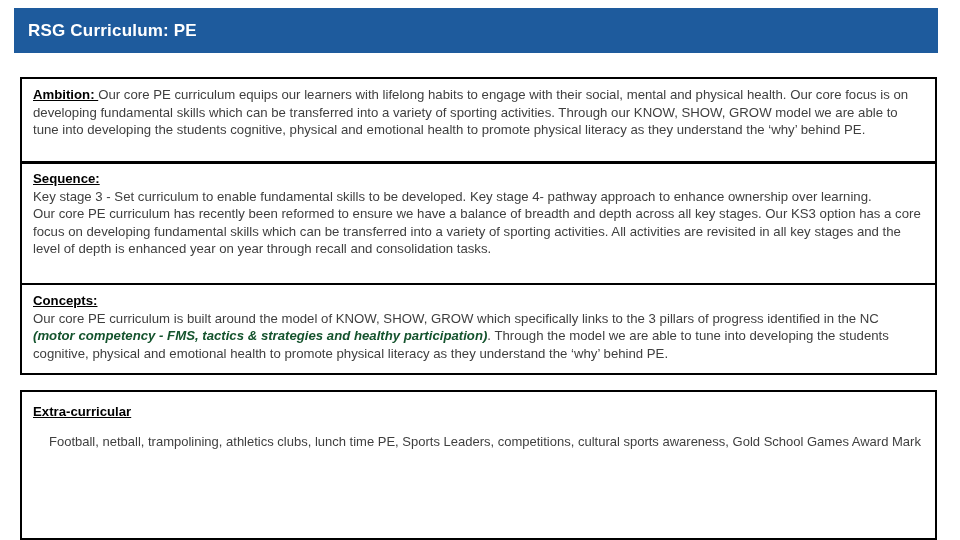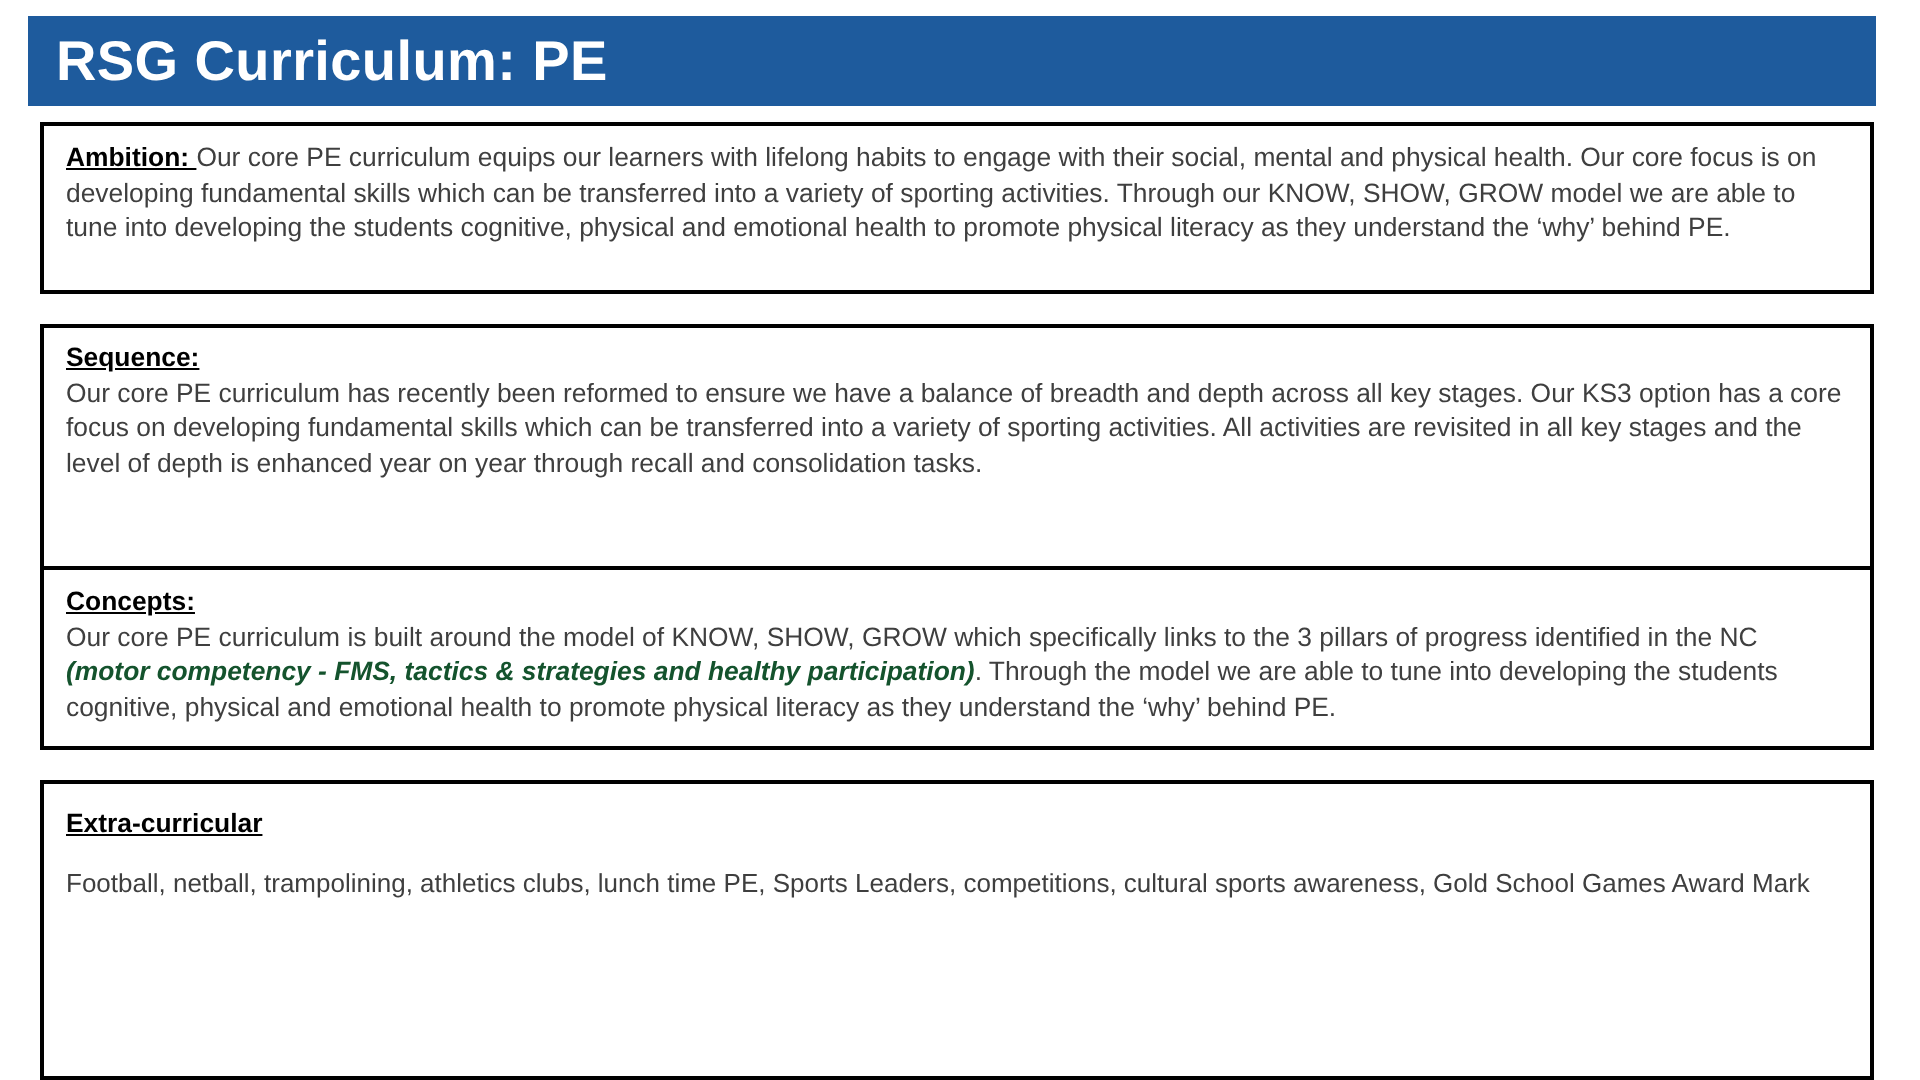--- a/index.html
+++ b/index.html
@@ -13,37 +13,37 @@
   .banner {
     position: absolute;
     left: 14px; top: 8px;
     width: 924px; height: 45px;
     background: #1e5b9d;
     display: flex;
     align-items: center;
   }
   .banner-title {
     color: #ffffff;
-    font-size: 28px;
+    font-size: 17px;
     font-weight: 700;
     padding-left: 14px;
     letter-spacing: 0.2px;
   }
   .box {
     position: absolute;
     left: 20px;
     width: 917px;
     border: 2px solid #000000;
     box-sizing: border-box;
     background: #ffffff;
     font-size: 13.2px;
     line-height: 17.5px;
     color: #3f3f3f;
   }
-  .box-ambition { top: 61px;  height: 86px;  padding: 7px 11px; }
+  .box-ambition { top: 77px;  height: 86px;  padding: 7px 11px; }
   .box-sequence { top: 162px; height: 135px; padding: 6px 11px; }
   .box-concepts { top: 283px; height: 92px;  padding: 7px 11px; }
   .box-extra    { top: 390px; height: 150px; padding: 11px 11px; }
   .heading {
     font-weight: 700;
     text-decoration: underline;
     color: #000000;
   }
   .heading-inline {
     font-weight: 700;
@@ -53,35 +53,37 @@
   .em-bold-italic {
     font-weight: 700;
     font-style: italic;
     color: #14532d;
   }
   .para { margin: 0; }
   .extra-body {
     margin-top: 12px;
     white-space: nowrap;
     font-size: 13px;
+    margin-left: 16px;
   }
 </style>
 </head>
 <body>
 
 <div class="banner" style="background: rgb(30, 91, 157);">
   <div class="banner-title" style="color: rgb(255, 255, 255);">RSG Curriculum: PE</div>
 </div>
 
 <div class="box box-ambition">
   <p class="para"><span class="heading-inline">Ambition: </span><span>Our core PE curriculum equips our learners with lifelong habits to engage with their social, mental and physical health. Our core focus is on developing fundamental skills which can be transferred into a variety of sporting activities. Through our KNOW, SHOW, GROW model we are able to tune into developing the students cognitive, physical and emotional health to promote physical literacy as they understand the ‘why’ behind PE.</span></p>
 </div>
 
 <div class="box box-sequence">
   <div class="heading">Sequence:</div>
+  <div class="para">Key stage 3 - Set curriculum to enable fundamental skills to be developed. Key stage 4- pathway approach to enhance ownership over learning.</div>
   <div class="para">Our core PE curriculum has recently been reformed to ensure we have a balance of breadth and depth across all key stages. Our KS3 option has a core focus on developing fundamental skills which can be transferred into a variety of sporting activities. All activities are revisited in all key stages and the level of depth is enhanced year on year through recall and consolidation tasks.</div>
 </div>
 
 <div class="box box-concepts">
   <div class="heading">Concepts:</div>
   <p class="para"><span>Our core PE curriculum is built around the model of KNOW, SHOW, GROW which specifically links to the 3 pillars of progress identified in the NC </span><span class="em-bold-italic">(motor competency - FMS, tactics &amp; strategies and healthy participation)</span><span>. Through the model we are able to tune into developing the students cognitive, physical and emotional health to promote physical literacy as they understand the ‘why’ behind PE.</span></p>
 </div>
 
 <div class="box box-extra">
   <div class="heading">Extra-curricular</div>

